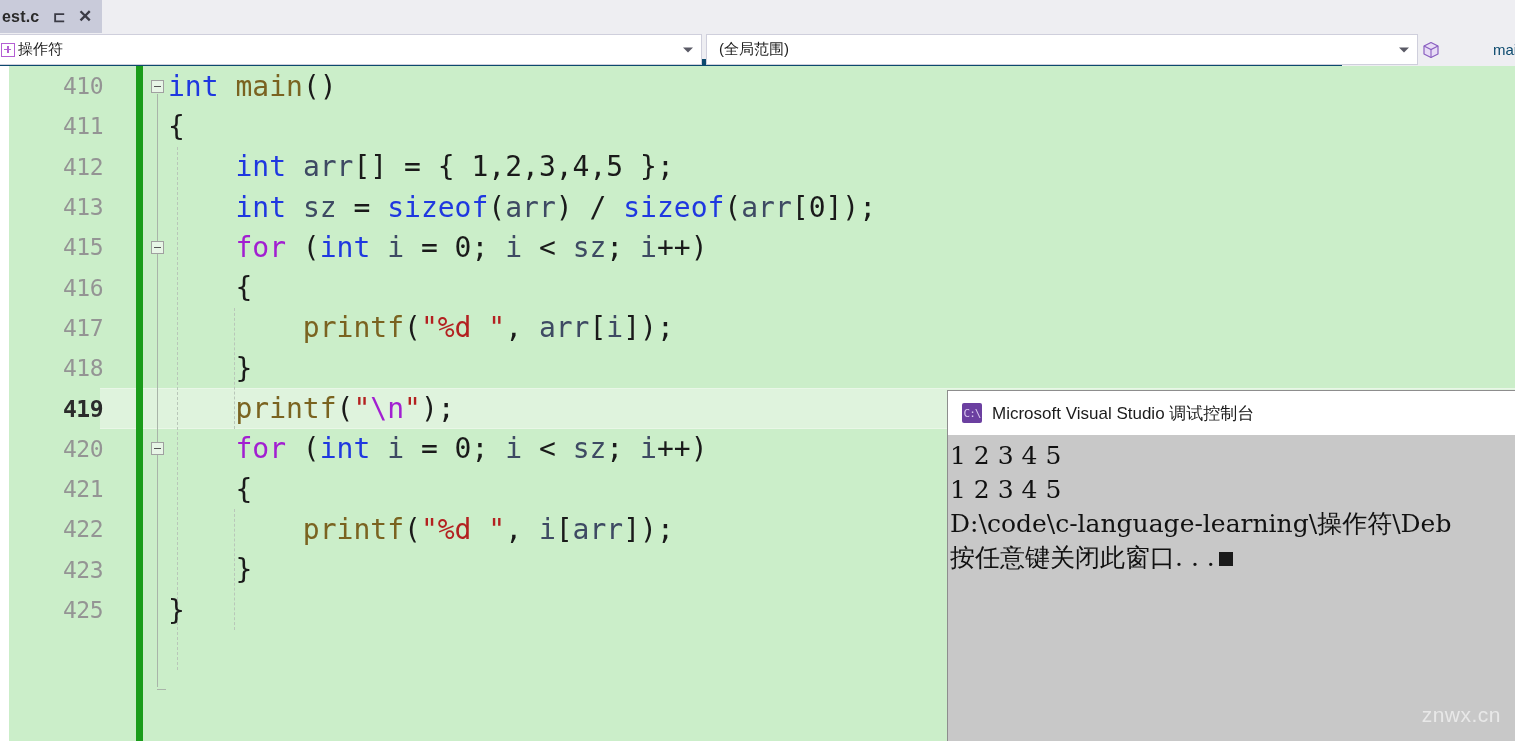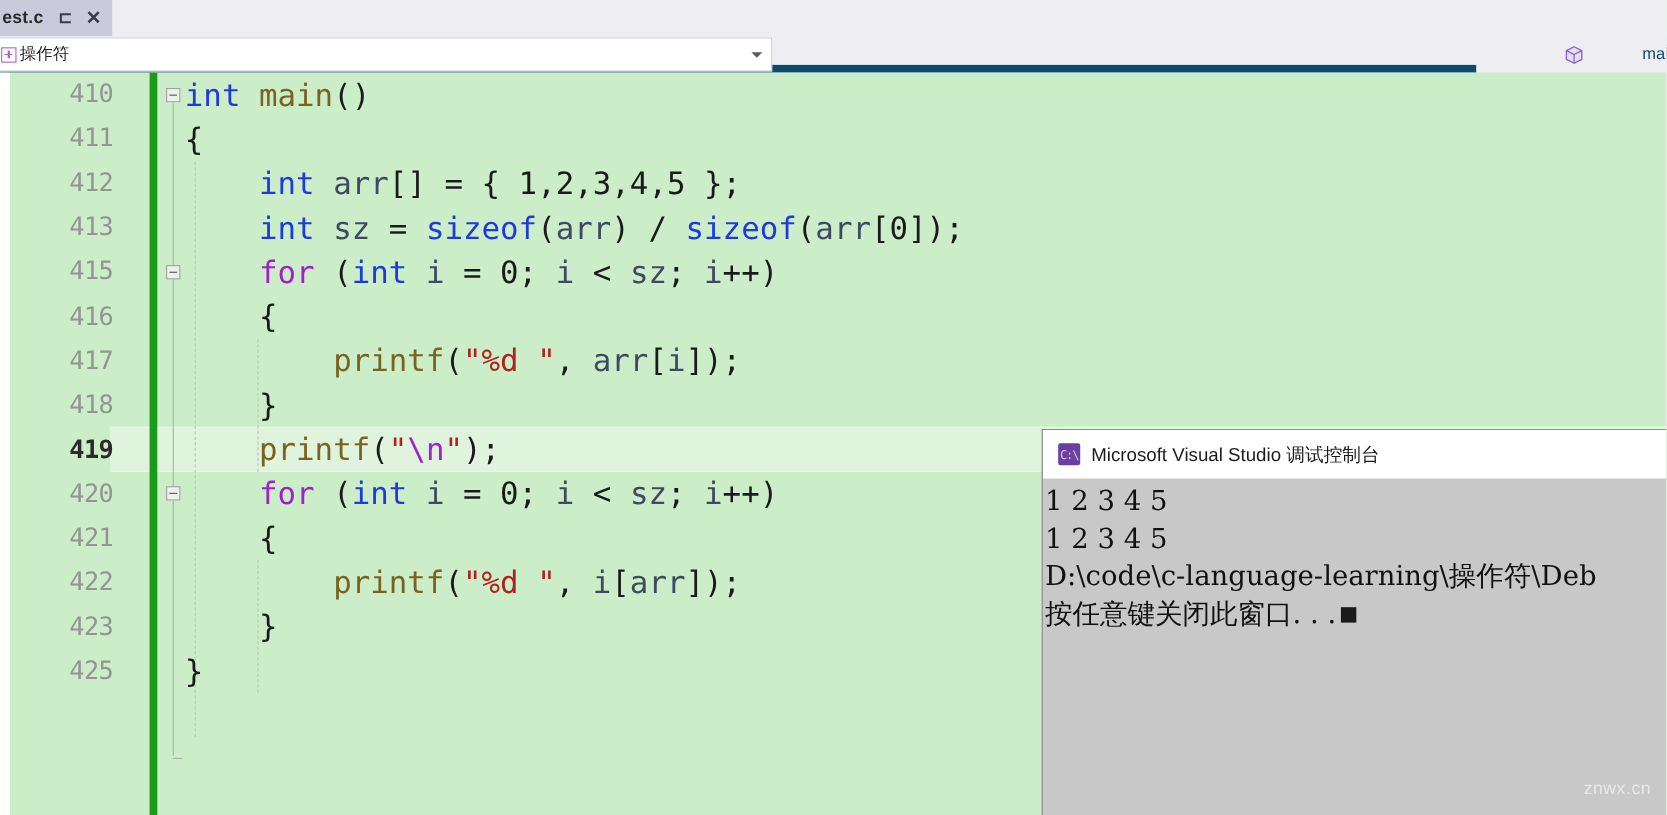--- a/index.html
+++ b/index.html
@@ -294,21 +294,21 @@
     display: inline-block;
     width: 14px; height: 14px;
     background: #1a1a1a;
     vertical-align: baseline;
     margin-left: 4px;
   }
   .watermark {
     position: absolute;
     right: 14px; bottom: 14px;
     color: #e8e8e8;
-    font-size: 16px;
+    font-size: 21px;
     font-family: "Liberation Sans", sans-serif;
     letter-spacing: .5px;
     z-index: 25;
   }
 </style>
 </head>
 <body>
 
 <div id="app">
 
@@ -322,20 +322,24 @@
   </div>
 
   <div class="navbar">
 
     <div class="combo combo-project">
       <span class="proj-icon"></span>
       <span class="combo-label">操作符</span>
       <span class="combo-arrow"></span>
     </div>
 
+    <div class="combo combo-scope">
+      <span class="combo-label" style="margin-left:8px">(全局范围)</span>
+      <span class="combo-arrow"></span>
+    </div>
 
     <div class="method-box">
       <svg class="cube-icon" viewBox="0 0 18 18">
         <path d="M9 1.5 L16 5 L16 13 L9 16.5 L2 13 L2 5 Z" fill="#e7dcf5" stroke="#8a5fc0" stroke-width="1.2" stroke-linejoin="round"></path>
         <path d="M2 5 L9 8.6 L16 5" fill="none" stroke="#8a5fc0" stroke-width="1.1"></path>
         <path d="M9 8.6 L9 16.5" fill="none" stroke="#8a5fc0" stroke-width="1.1"></path>
       </svg>
       <span>main()</span>
     </div>
   </div>

